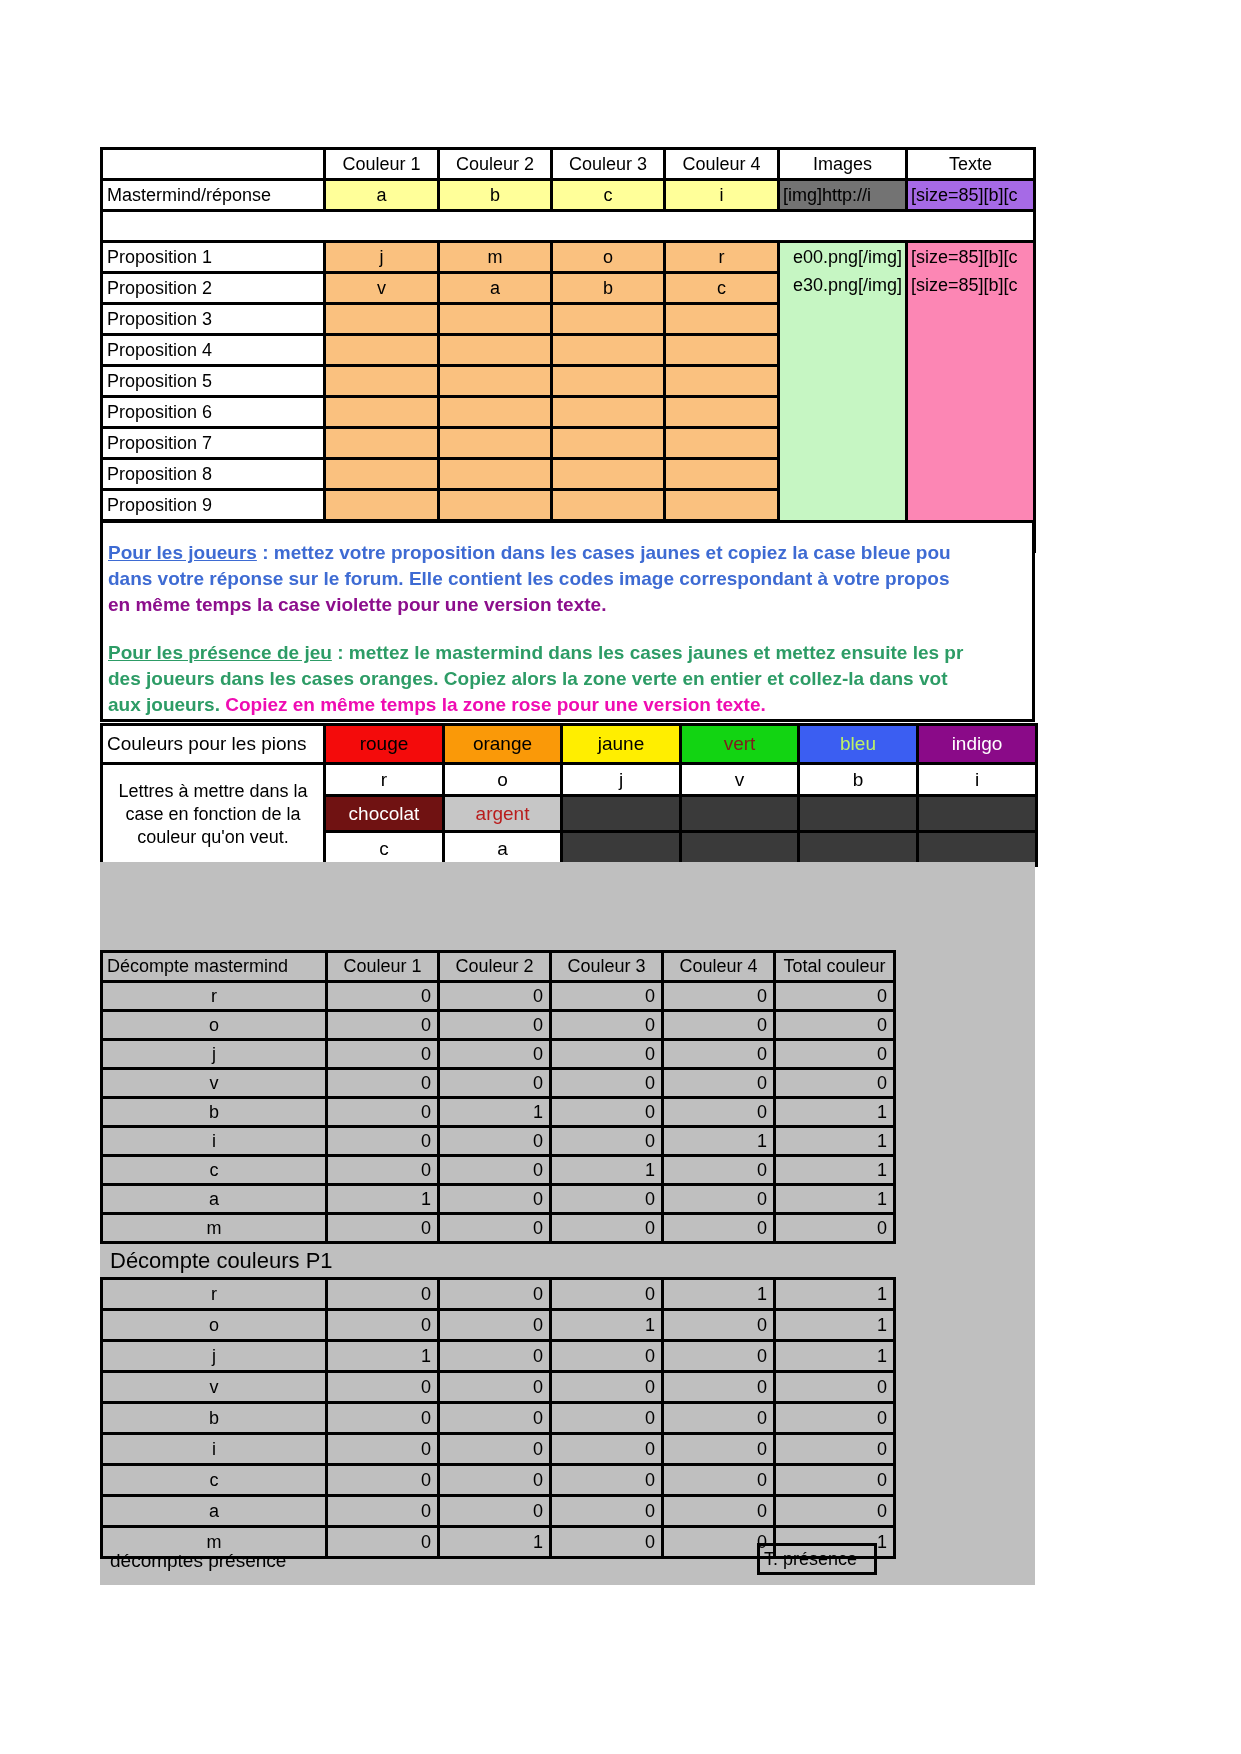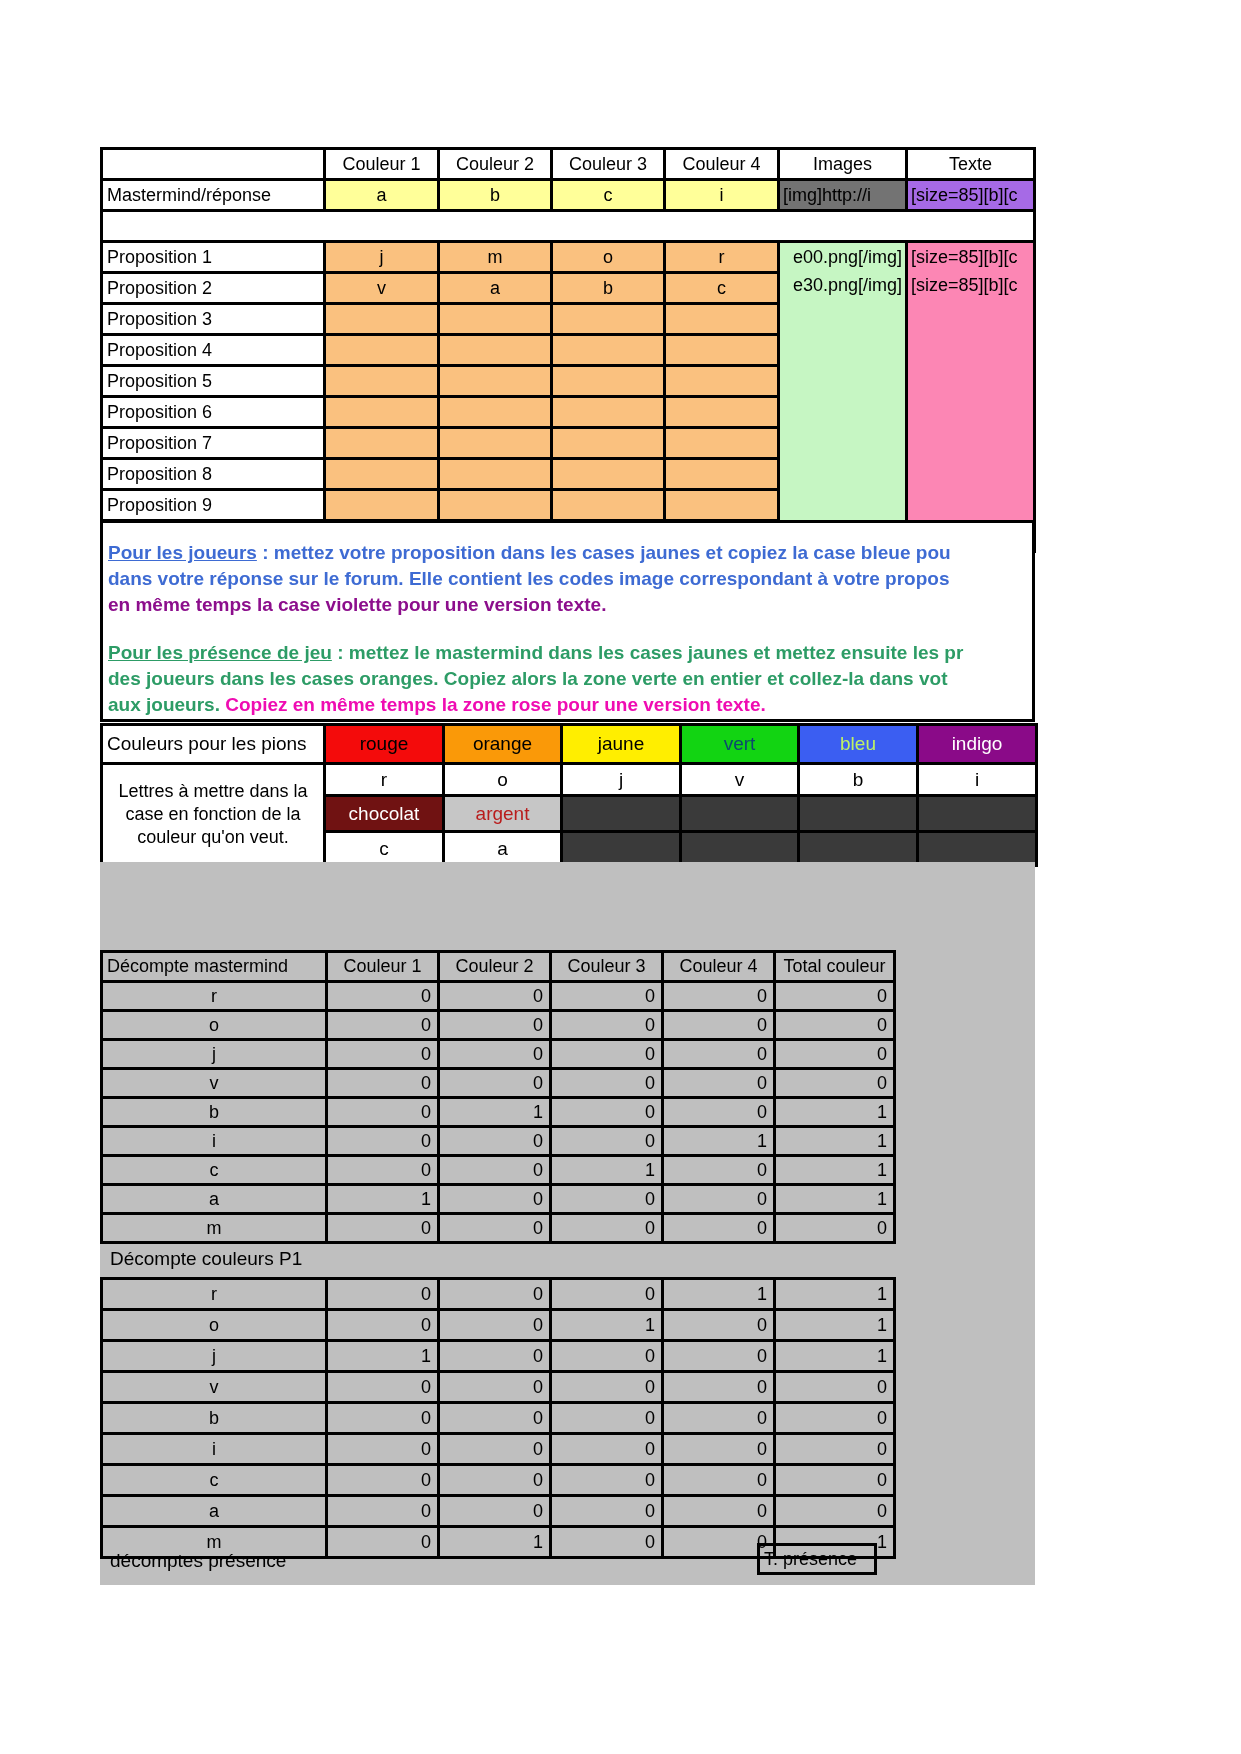--- a/index.html
+++ b/index.html
@@ -47,38 +47,38 @@
   #pions .pr2 td{height:29px;}
   #pions .pr3 td{height:33px;}
   #pions .pr4 td{height:31px;}
   .plbl{text-align:left;padding-left:4px;background:#fff;font-size:19px;}
   .pname{text-align:center;font-size:19px;}
   .pletter{text-align:center;background:#fff;font-size:19px;}
   .pside{text-align:center;background:#fff;font-size:18px;line-height:23px;padding:0 8px;}
   .c-rouge{background:#f40b0b;color:#000;}
   .c-orange{background:#fa9908;color:#000;}
   .c-jaune{background:#ffee00;color:#000;}
-  .c-vert{background:#12d412;color:#0c4a6e;}
+  .c-vert{background:#12d412;color:#7f1d1d;}
   .c-bleu{background:#3b5ef2;color:#bef264;}
   .c-indigo{background:#8a0a88;color:#fff;}
   .c-chocolat{background:#701212;color:#fff;}
   .c-argent{background:#c6c6c6;color:#b91c1c;}
   .dark{background:#3a3a3a;}
 
   
   #gray-area{position:absolute;left:100px;top:862px;width:935px;height:723px;background:#bfbfbf;}
   .count-table{position:absolute;left:0;width:793px;}
   .count-table td{height:26px;background:transparent;}
   #p1-table td{height:28px;}
   .ct-title{text-align:left;padding-left:4px;}
   .ct-head{text-align:center;}
   .ct-letter{text-align:center;}
   .ct-val{text-align:right;padding-right:6px;}
   #dm-table{top:88px;}
-  #p1-label{position:absolute;left:10px;top:386px;font-size:19px;}
+  #p1-label{position:absolute;left:10px;top:386px;font-size:22px;}
   #p1-table{top:415px;}
   #footer-label{position:absolute;left:10px;top:688px;font-size:19px;}
   #footer-box{
     position:absolute;left:657px;top:681px;width:120px;height:32px;
     border:3px solid #000;box-sizing:border-box;font-size:18px;line-height:26px;padding-left:4px;
   }
 </style>
 </head>
 <body>
 

